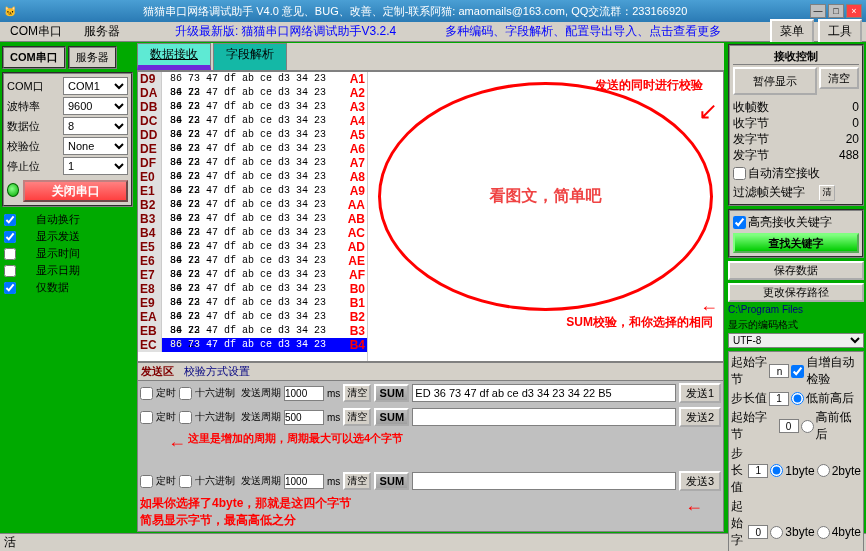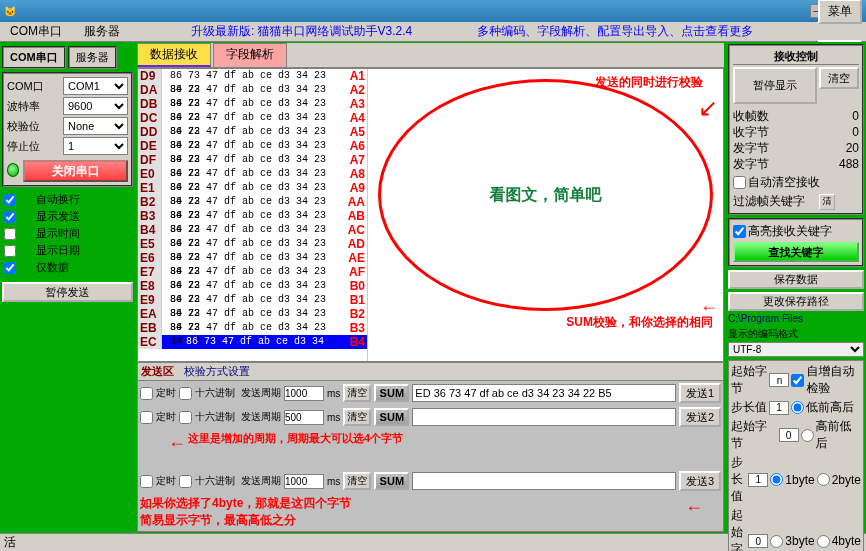--- a/index.html
+++ b/index.html
@@ -96,29 +96,30 @@
     
     .tabs-bar {
       display: flex;
       background: #d4d0c8;
       border-bottom: 1px solid #808080;
     }
     .tab {
       padding: 2px 12px;
       border: 1px solid #808080;
       border-bottom: none;
-      background: #fca5a5;
+      background: #14b8a6;
       cursor: pointer;
       font-size: 12px;
       margin-right: 2px;
     }
     .tab.active {
-      background: #fde047;
-      border-bottom: 2px solid #6d28d9;
+      background: #5eead4;
+      border-bottom: 5px solid #6d28d9;
       z-index: 1;
+      text-decoration: underline;
     }
     
     .data-area {
       flex: 1;
       display: flex;
       background: white;
       border: 1px solid #808080;
       position: relative;
       overflow: hidden;
     }
@@ -130,21 +131,21 @@
       font-family: 'Courier New', monospace;
       font-size: 11px;
       background: white;
     }
     
     .hex-row {
       display: flex;
       height: 14px;
       line-height: 14px;
     }
-    .hex-row.selected { background: #0000ff; color: white; gap: 16px; }
+    .hex-row.selected { background: #0000ff; color: white; }
     .hex-row .addr { width: 24px; background: #e0e0e0; padding: 0 2px; border-right: 1px solid #ccc; color: #800000; font-weight: bold; }
     .hex-row .hex-bytes { flex: 1; padding: 0 8px; font-family: 'Courier New', monospace; font-size: 10px; }
     .hex-row .suffix { color: #ff0000; padding-right: 2px; font-weight: bold; }
     
     .annotation-area {
       flex: 1;
       position: relative;
       padding: 10px;
     }
     
@@ -161,21 +162,21 @@
       background: #00aa00;
       padding: 2px;
       display: flex;
       flex-direction: column;
       gap: 1px;
     }
     .recv-control-title { font-size: 11px; font-weight: bold; text-align: center; border-bottom: 1px solid #808080; margin-bottom: 2px; }
     
     .pause-display-btn {
       width: 100%;
-      height: 37px;
+      height: 28px;
       background: #d4d0c8;
       border: 2px outset #ffffff;
       font-size: 11px;
       cursor: pointer;
       margin-bottom: 2px;
     }
     
     .clear-btn {
       width: 40px;
       height: 22px;
@@ -276,22 +277,21 @@
       background: #d4d0c8;
       border-top: 1px solid #808080;
       display: flex;
       align-items: center;
       padding: 0 4px;
       font-size: 11px;
     }
 
     .top-buttons {
       display: flex;
-      gap: 16px;
-      flex-direction: column;
+      gap: 4px;
     }
     .top-btn {
       padding: 2px 8px;
       background: #d4d0c8;
       border: 2px outset #ffffff;
       font-size: 12px;
       cursor: pointer;
     }
 
     .pause-display-row {
@@ -305,20 +305,21 @@
       border: 2px groove #808080;
       padding: 3px;
       flex: 1;
     }
   </style>
 </head>
 <body>
 
 <div class="title-bar">
   <span style="font-size:10px; margin-right:4px;">🐱</span>
+  <span class="title-bar-title">猫猫串口网络调试助手 V4.0 意见、BUG、改善、定制-联系阿猫: amaomails@163.com, QQ交流群：233166920</span>
   <div class="title-bar-controls">
     <button class="title-btn">—</button>
     <button class="title-btn">□</button>
     <button class="title-btn" style="background:#ff4040; color:white;">×</button>
   </div>
 </div>
 
 <div class="menu-bar">
   <span class="menu-item">COM串口</span>
   <span class="menu-item">服务器</span>
@@ -352,20 +353,26 @@
           <option>COM1</option>
         </select>
       </div>
       <div class="field-row">
         <span class="field-label">波特率</span>
         <select class="field-select">
           <option>9600</option>
         </select>
       </div>
       <div class="field-row">
+        <span class="field-label">数据位</span>
+        <select class="field-select">
+          <option>8</option>
+        </select>
+      </div>
+      <div class="field-row">
         <span class="field-label">校验位</span>
         <select class="field-select">
           <option>None</option>
         </select>
       </div>
       <div class="field-row">
         <span class="field-label">停止位</span>
         <select class="field-select">
           <option>1</option>
         </select>
@@ -392,21 +399,20 @@
       <div class="cb-row">
         <input type="checkbox" style="">
         <label>显示日期</label>
       </div>
       <div class="cb-row">
         <input type="checkbox" checked="" style="">
         <label>仅数据</label>
       </div>
     </div>
 
-    <button class="pause-send-btn">暂停发送</button>
   </div>
 
   <div style="flex:1; display:flex; flex-direction:column; background:#00aa00; padding:1px 2px;">
 
     <div class="tabs-bar">
       <div class="tab active">数据接收</div>
       <div class="tab">字段解析</div>
     </div>
 
     <div class="data-area">
@@ -510,21 +516,21 @@
           <div class="hex-row selected">
             <span class="addr">EC</span>
             <span class="hex-bytes">86 73 47 df ab ce d3 34 23 34 22</span>
             <span class="suffix">B4</span>
           </div>
         </div>
 
       <div class="annotation-area" style="position:relative;">
 
         <div style="position:absolute; top:10px; left:10px; right:10px; bottom:50px; border:3px solid #ff0000; border-radius:50%; display:flex; align-items:center; justify-content:center;">
-          <span style="color:#15803d; font-size:16px; font-weight:bold; text-align:center;">看图文，简单吧</span>
+          <span style="color:#ef4444; font-size:16px; font-weight:bold; text-align:center;">看图文，简单吧</span>
         </div>
 
         <div style="position:absolute; top:5px; right:20px; color:#ff0000; font-size:12px; font-weight:bold;">发送的同时进行校验</div>
 
         <div style="position:absolute; top:25px; right:5px; color:#ff0000; font-size:24px;">↙</div>
 
         <div style="position:absolute; bottom:30px; right:10px; color:#ff0000; font-size:12px; font-weight:bold;">SUM校验，和你选择的相同</div>
         <div style="position:absolute; bottom:45px; right:5px; color:#ff0000; font-size:18px;">←</div>
       </div>
     </div>

